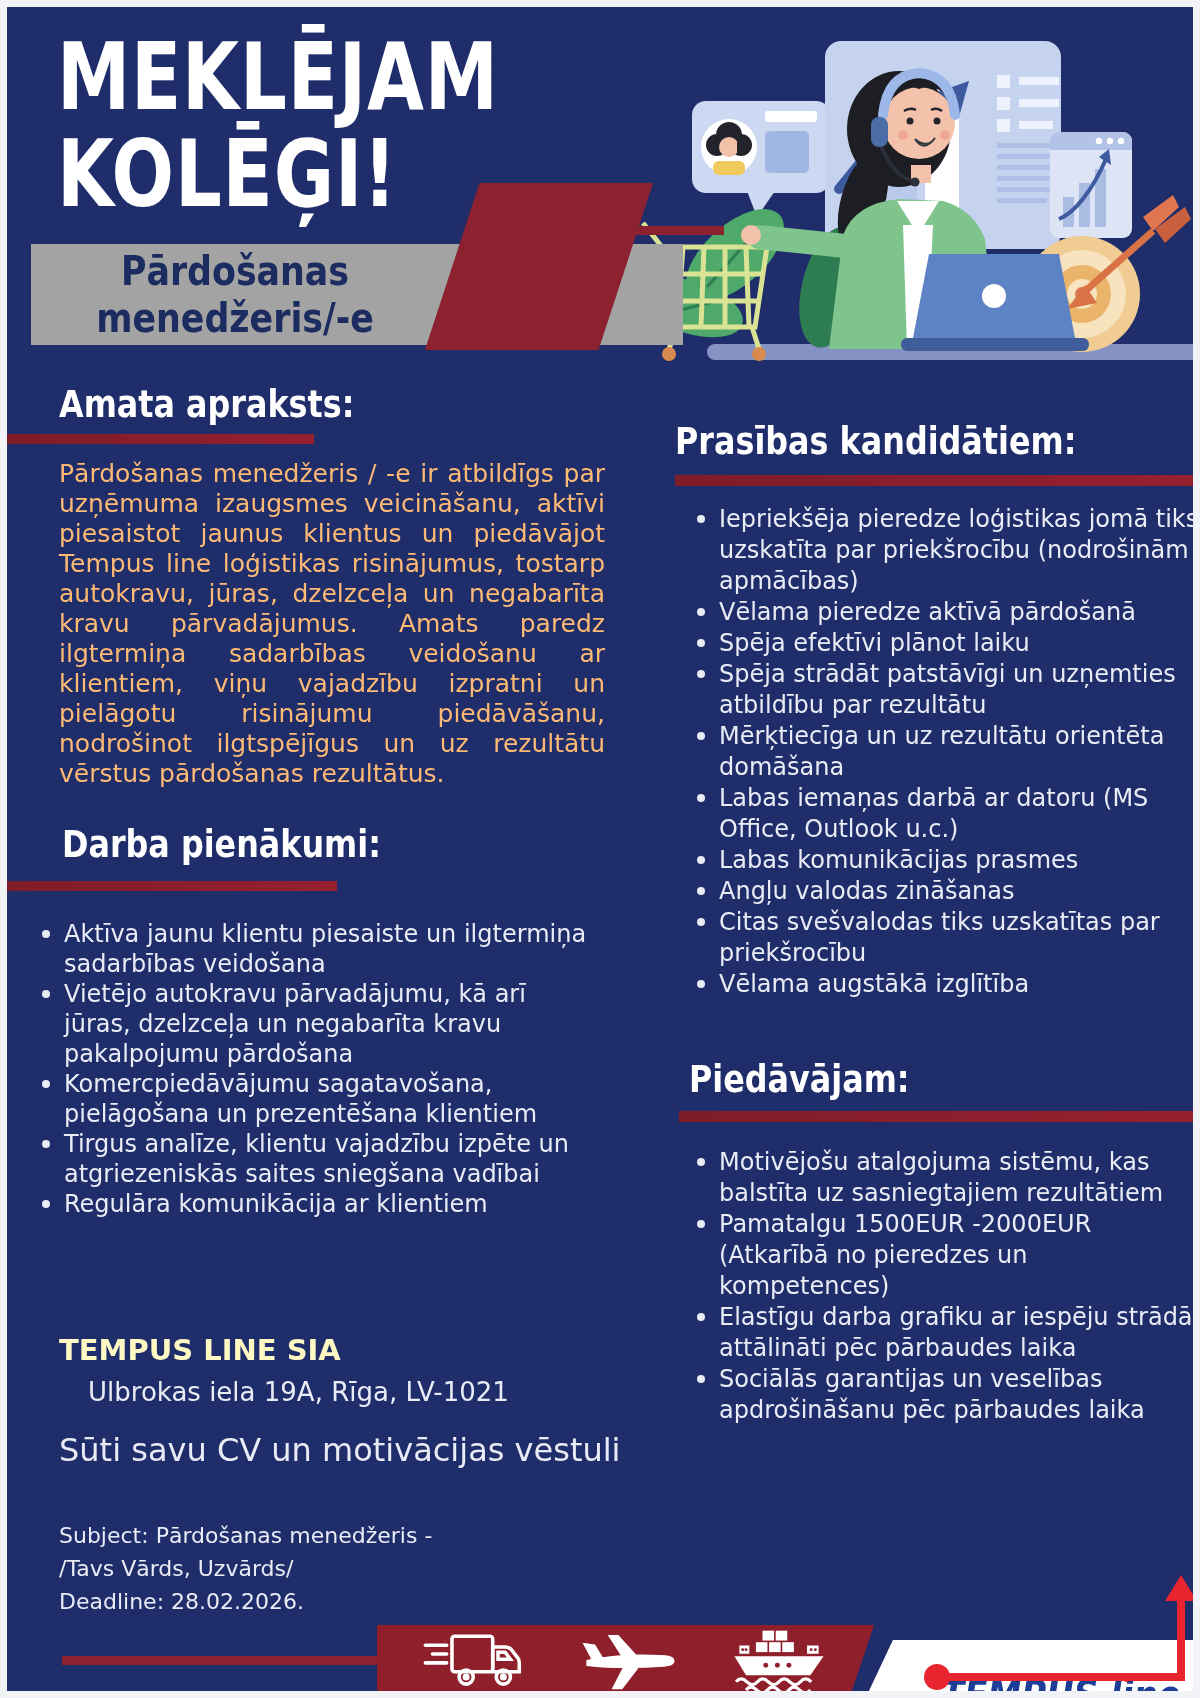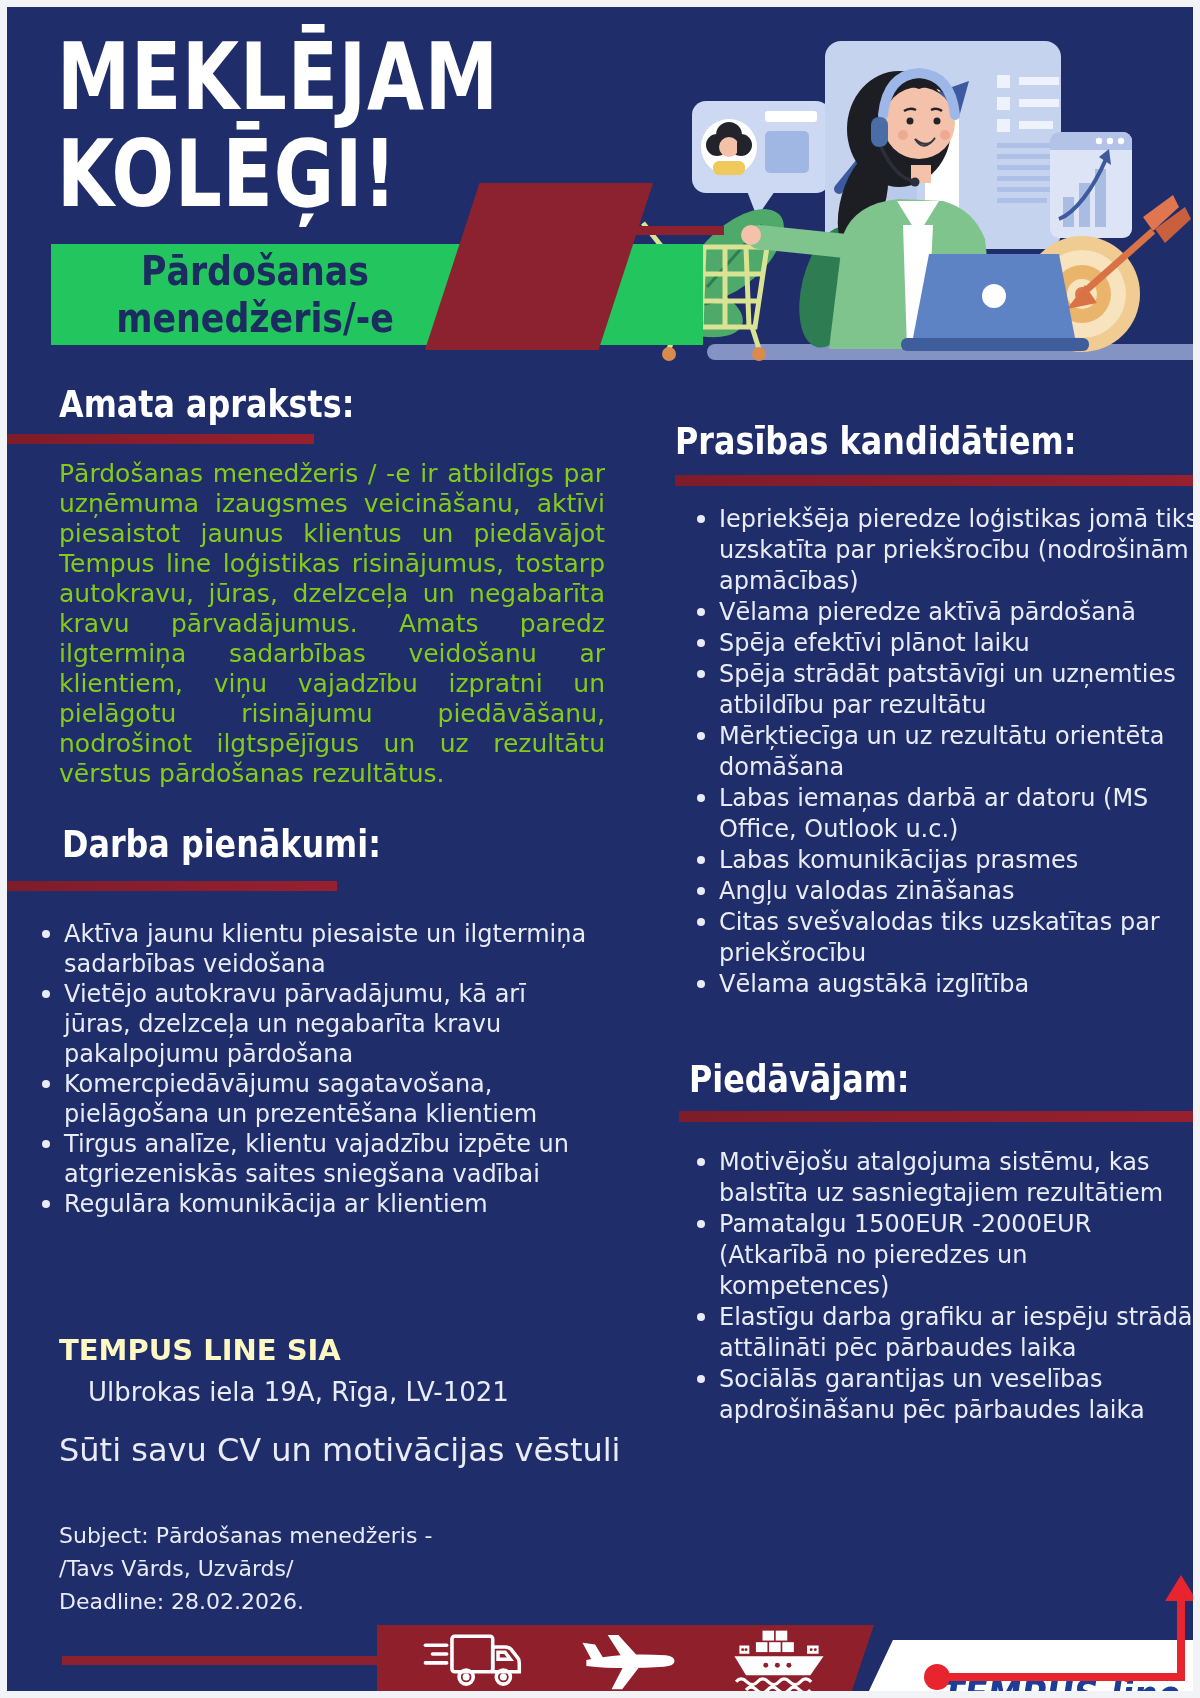--- a/index.html
+++ b/index.html
@@ -11,41 +11,41 @@
     color:#e9ecf5;
   }
   .abs{position:absolute;}
   
   .headline{
     left:50px;top:22px;color:#ffffff;font-weight:bold;
     font-size:92px;line-height:97px;letter-spacing:1px;
     transform:scaleX(0.80);transform-origin:left top;white-space:nowrap;
   }
   
-  .banner{left:44px;top:237px;width:652px;height:101px;background:#22c55e;z-index:1;}
+  .banner{left:24px;top:237px;width:652px;height:101px;background:#a3a3a3;z-index:1;}
   .banner-text{
     position:absolute;left:26px;top:4px;width:356px;text-align:center;
     color:#1c2b60;font-weight:bold;font-size:40px;line-height:47px;
     transform:scaleX(0.87);transform-origin:center top;
   }
   .stripe{
     left:408px;top:176px;width:248px;height:167px;background:#8c2130;z-index:2;
     clip-path:polygon(26% 0,96% 0,74% 100%,4% 100%);
   }
   .topline{left:593px;top:219px;width:124px;height:9px;background:#8c2130;}
   
   .sec-title{
     color:#ffffff;font-weight:bold;font-size:37px;white-space:nowrap;
     transform:scaleX(0.86);transform-origin:left top;
   }
   .redbar{background:linear-gradient(90deg,#7e1c2a,#97202f);height:10px;}
   
   .para{
     left:52px;top:452px;width:546px;font-size:25px;line-height:30px;
-    text-align:justify;color:#84cc16;
+    text-align:justify;color:#fdba74;
   }
   ul.blist{list-style:none;margin:0;padding:0;}
   ul.blist li{position:relative;margin:0;padding:0;}
   ul.blist li::before{
     content:'';position:absolute;left:-22px;top:11px;width:8px;height:8px;
     border-radius:50%;background:#e9ecf5;
   }
   .list-left{left:57px;top:912px;width:525px;font-size:24px;line-height:30px;}
   .list-right{width:486px;font-size:24px;line-height:31px;}
   .company-name{left:52px;top:1326px;font-size:29px;font-weight:bold;color:#fef9c3;}

